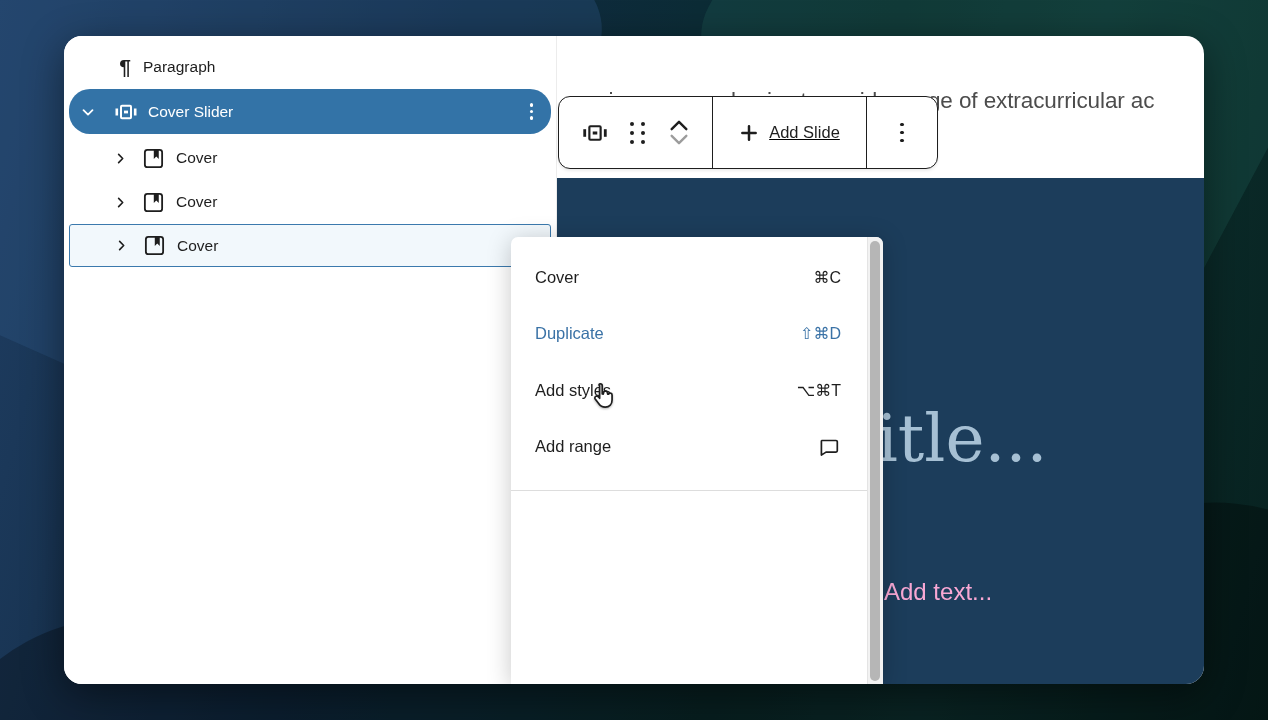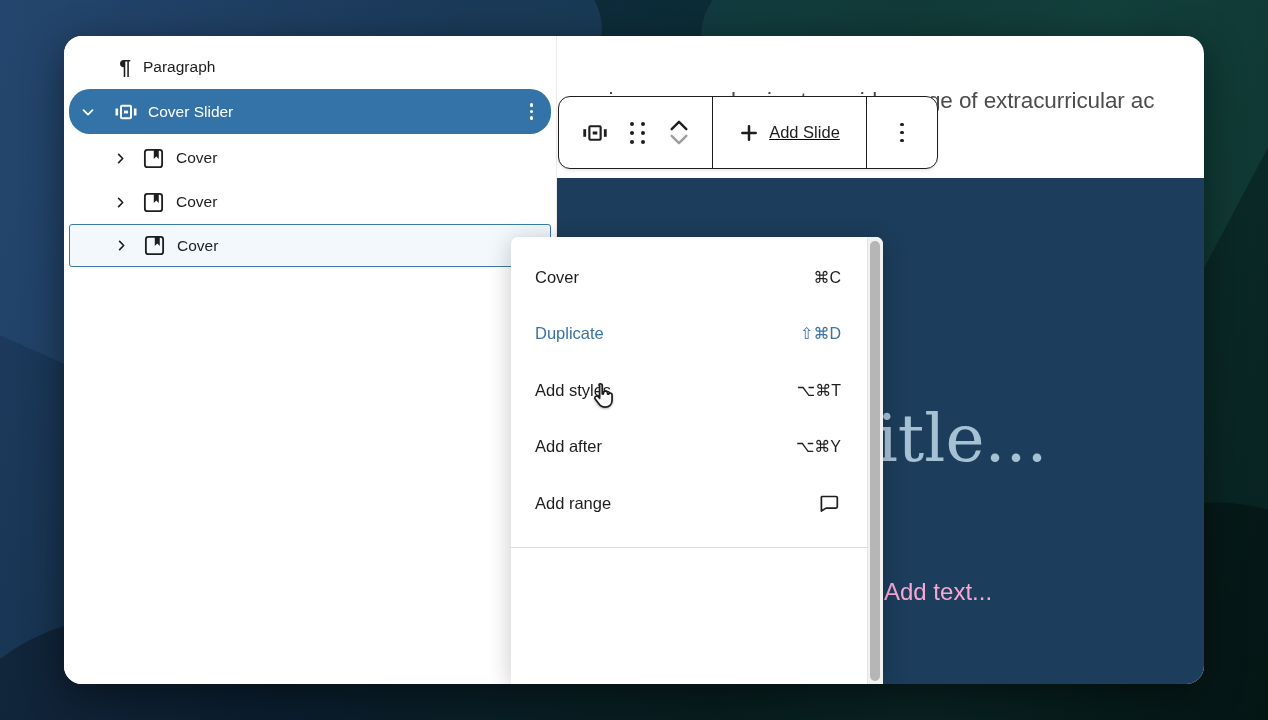--- a/index.html
+++ b/index.html
@@ -228,24 +228,20 @@
     </div>
     <div class="menu-item hovered">
       <span>Duplicate</span>
       <span class="shortcut">⇧⌘D</span>
     </div>
     <div class="menu-item">
       <span>Add styles</span>
       <span class="shortcut">⌥⌘T</span>
     </div>
     <div class="menu-item">
-      <span>Add after</span>
-      <span class="shortcut">⌥⌘Y</span>
-    </div>
-    <div class="menu-item">
       <span>Add range</span>
       <span>
         <svg width="24" height="24" viewBox="0 0 24 24">
             <path d="M5 5.5h14a1.3 1.3 0 0 1 1.3 1.3v9a1.3 1.3 0 0 1-1.3 1.3H9l-4.6 3v-13A1.3 1.3 0 0 1 5 5.5z" fill="none" stroke="#1e1e1e" stroke-width="1.7" stroke-linejoin="round"></path>
           </svg>
       </span>
     </div>
     <div class="menu-divider"></div>
     <div class="menu-scrollbar-track">
       <div class="menu-scrollbar-thumb"></div>

